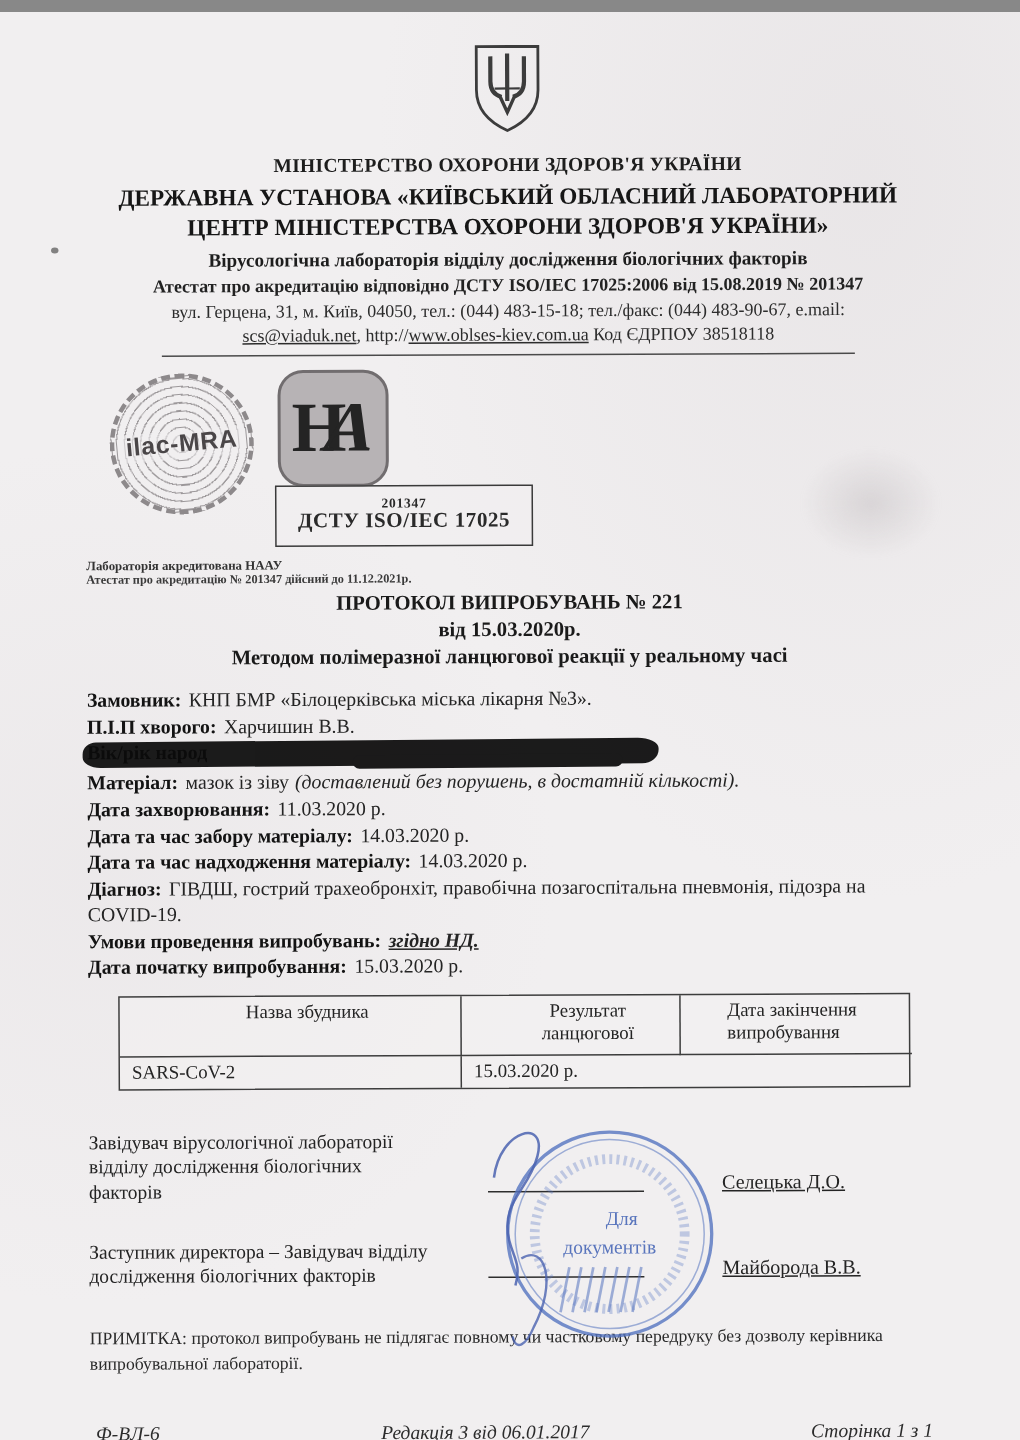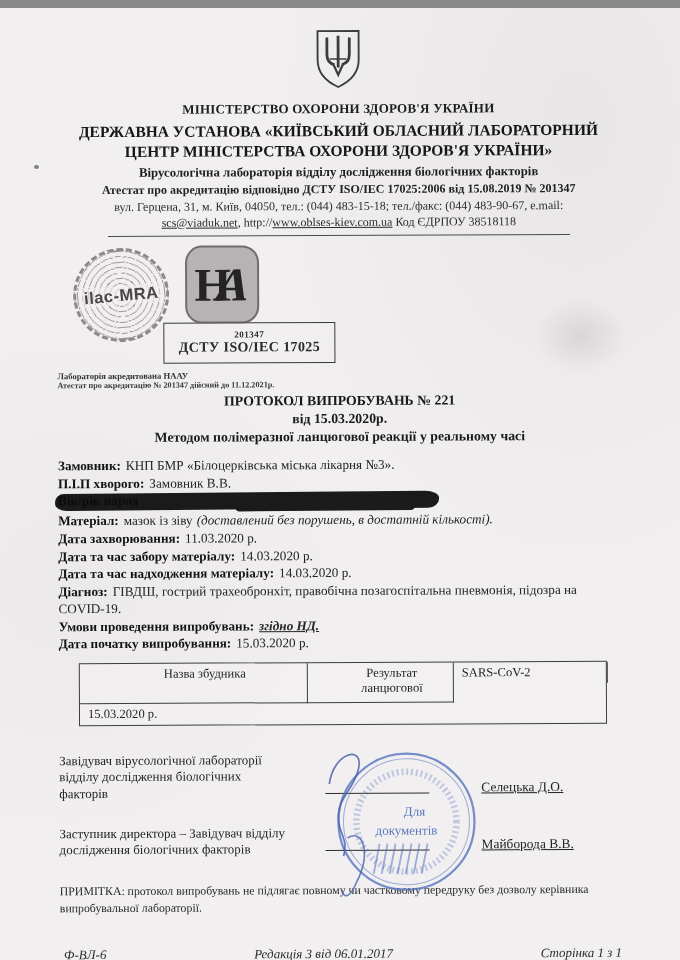--- a/index.html
+++ b/index.html
@@ -27,21 +27,21 @@
   .stamps { position:relative; height:122px; margin-top:9px; }
   .ilac-stamp { position:absolute; left:16px; top:2px; width:96px; height:94px; border-radius:50%;
     background: repeating-radial-gradient(circle at 50% 50%, #9b9799 0 .8px, transparent .8px 5.4px);
     border:3px dashed #8d898b; display:flex; align-items:center; justify-content:center; transform:rotate(-5deg); }
   .ilac-text { font-weight:700; font-size:16.5px; color:#4a4648; letter-spacing:.5px;
     background:rgba(241,239,240,.55); padding:0 2px; font-family:"Liberation Sans", sans-serif; }
   .naau-logo { position:absolute; left:128px; top:0; width:74px; height:78px; border-radius:17px;
     background:#b7b3b5; border:2px solid #716d6f; display:flex; align-items:center; justify-content:center; overflow:hidden; }
   .naau-h { font-weight:700; font-size:47px; color:#242424; font-family:"Liberation Serif", serif; }
   .naau-a { font-weight:700; font-size:47px; color:#242424; margin-left:-15px; transform:skewX(-14deg); }
-  .cert-box { position:absolute; left:106px; top:77px; width:172px; height:41px; border:1.7px solid #3a3a3a;
+  .cert-box { position:absolute; left:126px; top:77px; width:172px; height:41px; border:1.7px solid #3a3a3a;
     display:flex; flex-direction:column; align-items:center; justify-content:center; background:rgba(241,239,240,.6); }
   .cert-box .l1 { font-weight:700; font-size:9px; color:#2a2a2a; letter-spacing:.5px; }
   .cert-box .l2 { font-weight:700; font-size:14px; color:#2a2a2a; letter-spacing:.4px; }
   .accr-notes { margin-top:3px; }
   .accr-notes .n1 { font-weight:700; font-size:8.6px; color:#333; }
   .accr-notes .n2 { font-weight:700; font-size:8.2px; color:#3a3a3a; }
 
   
   .title-block { text-align:center; margin-top:3px; }
   .title-block div { font-weight:700; font-size:13.8px; line-height:1.3; color:#1a1a1a; }
@@ -140,21 +140,21 @@
     </div>
 
     <div class="fields">
 
         <div class="field-line">
           <span class="field-label">Замовник:</span><span class="field-value">КНП БМР «Білоцерківська міська  лікарня №3».</span><span class="field-italic"></span>
           
         </div>
 
         <div class="field-line">
-          <span class="field-label">П.І.П хворого:</span><span class="field-value">Замовник В.В.</span><span class="field-italic"></span>
+          <span class="field-label">П.І.П хворого:</span><span class="field-value">Харчишин В.В.</span><span class="field-italic"></span>
           
         </div>
 
         <div class="field-line redacted">
           <span class="field-label">Вік/рік народ</span><span class="field-value"></span><span class="field-italic"></span>
           <span class="redact-bar"></span>
         </div>
 
         <div class="field-line">
           <span class="field-label">Матеріал:</span><span class="field-value">мазок із зіву</span><span class="field-italic">(доставлений без порушень, в достатній кількості).</span>
@@ -189,20 +189,21 @@
         <div class="field-line">
           <span class="field-label">Дата початку випробування:</span><span class="field-value">15.03.2020 р.</span><span class="field-italic"></span>
           
         </div>
 
     </div>
 
     <div class="results-table">
       <div class="cell cb th center">Назва збудника</div>
       <div class="cell cb th center">Результат ланцюгової</div>
+      <div class="cell th">Дата закінчення випробування</div>
 
         <div class="cell cb td">SARS-CoV-2</div>
         <div class="cell td">15.03.2020 р.</div>
 
     </div>
 
     <div class="signatures">
 
         <div class="sig-row">
           <div class="sig-title">Завідувач вірусологічної лабораторії відділу дослідження біологічних факторів</div>

